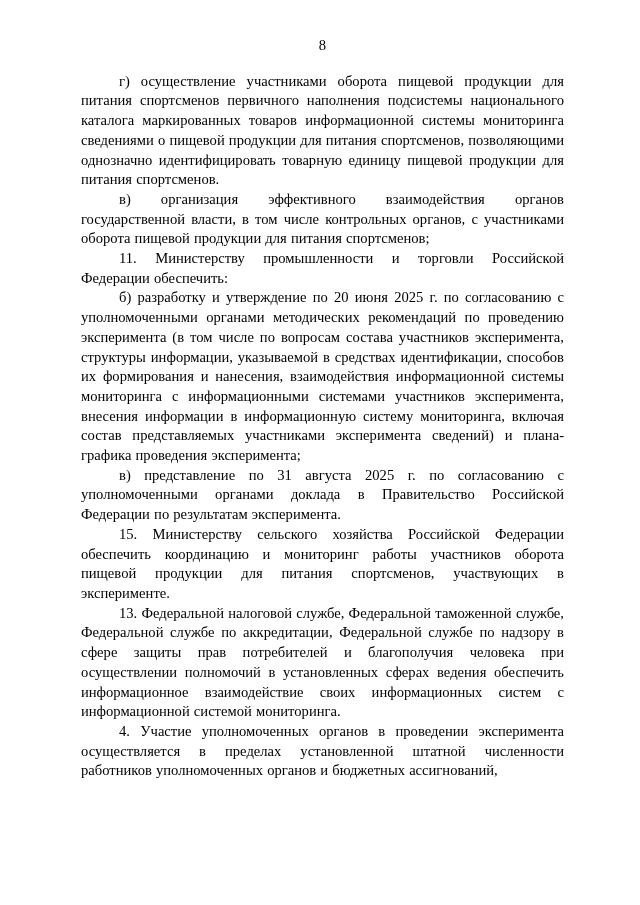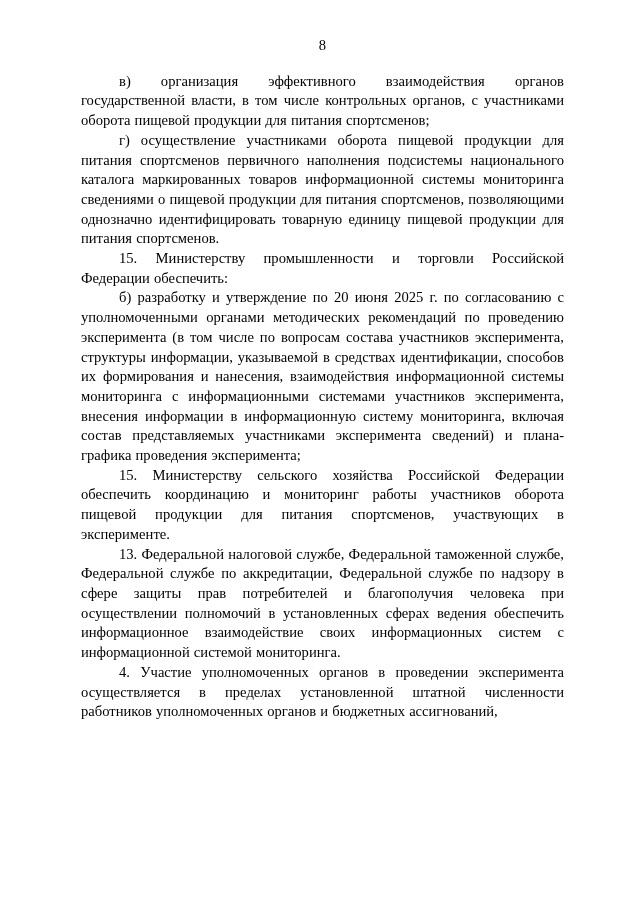--- a/index.html
+++ b/index.html
@@ -31,21 +31,22 @@
     text-indent: 38px;
     word-spacing: 0.5px;
   }
 </style>
 </head>
 <body>
 
 <div class="page">
   <div class="page-number">8</div>
   <div class="doc-body">
+      <p class="para">г) осуществление участниками оборота пищевой продукции для питания спортсменов первичного наполнения подсистемы национального каталога маркированных товаров информационной системы мониторинга сведениями о пищевой продукции для питания спортсменов, позволяющими однозначно идентифицировать товарную единицу пищевой продукции для питания спортсменов.</p>
       <p class="para">в) организация эффективного взаимодействия органов государственной власти, в том числе контрольных органов, с участниками оборота пищевой продукции для питания спортсменов;</p>
-      <p class="para">г) осуществление участниками оборота пищевой продукции для питания спортсменов первичного наполнения подсистемы национального каталога маркированных товаров информационной системы мониторинга сведениями о пищевой продукции для питания спортсменов, позволяющими однозначно идентифицировать товарную единицу пищевой продукции для питания спортсменов.</p>
-      <p class="para">15. Министерству промышленности и торговли Российской Федерации обеспечить:</p>
+      <p class="para">11. Министерству промышленности и торговли Российской Федерации обеспечить:</p>
       <p class="para">б) разработку и утверждение по 20 июня 2025 г. по согласованию с уполномоченными органами методических рекомендаций по проведению эксперимента (в том числе по вопросам состава участников эксперимента, структуры информации, указываемой в средствах идентификации, способов их формирования и нанесения, взаимодействия информационной системы мониторинга с информационными системами участников эксперимента, внесения информации в информационную систему мониторинга, включая состав представляемых участниками эксперимента сведений) и плана-графика проведения эксперимента;</p>
+      <p class="para">в) представление по 31 августа 2025 г. по согласованию с уполномоченными органами доклада в Правительство Российской Федерации по результатам эксперимента.</p>
       <p class="para">15. Министерству сельского хозяйства Российской Федерации обеспечить координацию и мониторинг работы участников оборота пищевой продукции для питания спортсменов, участвующих в эксперименте.</p>
       <p class="para">13. Федеральной налоговой службе, Федеральной таможенной службе, Федеральной службе по аккредитации, Федеральной службе по надзору в сфере защиты прав потребителей и благополучия человека при осуществлении полномочий в установленных сферах ведения обеспечить информационное взаимодействие своих информационных систем с информационной системой мониторинга.</p>
       <p class="para">4. Участие уполномоченных органов в проведении эксперимента осуществляется в пределах установленной штатной численности работников уполномоченных органов и бюджетных ассигнований,</p>
     </div>
 </div>
 
 </body></html>

